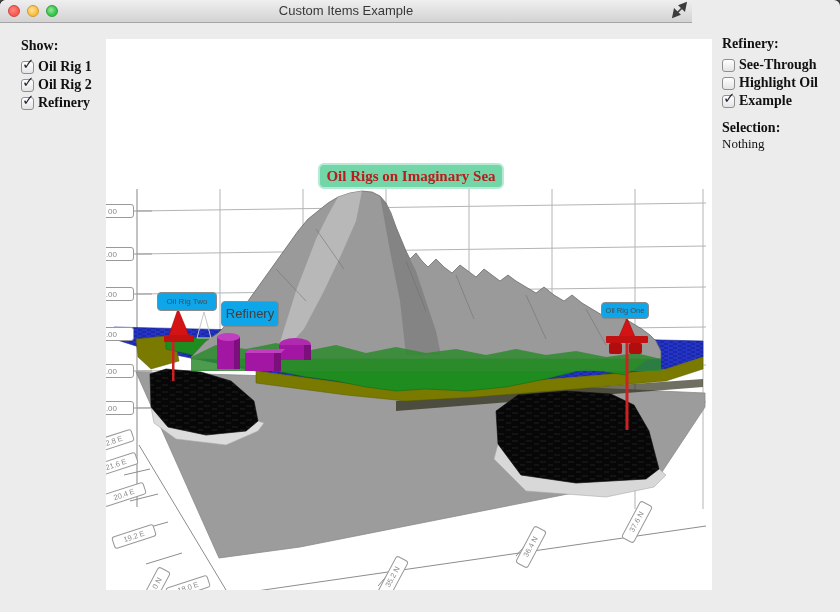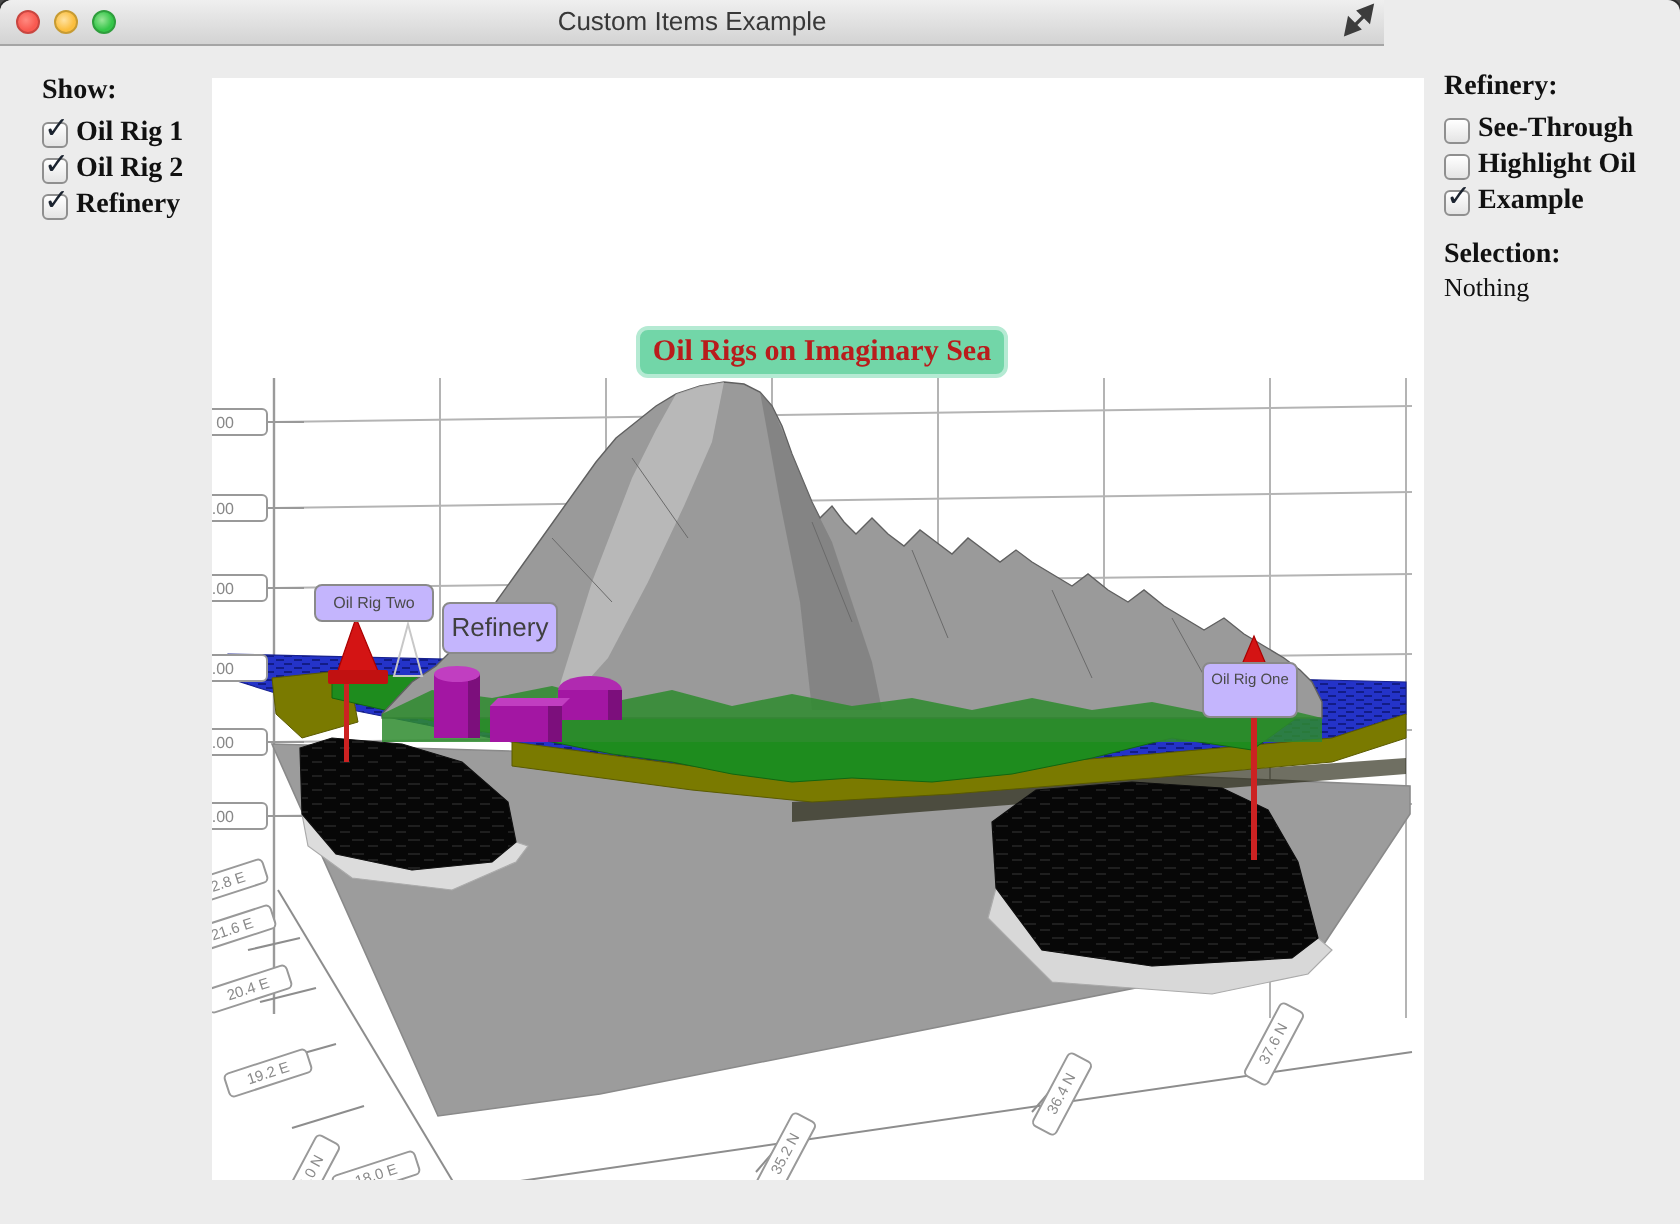--- a/index.html
+++ b/index.html
@@ -22,28 +22,28 @@
     border-radius:3px;background:linear-gradient(#ffffff,#e4e4e4);box-sizing:border-box;flex:0 0 auto;}
   .cbrow .check{display:none;position:absolute;left:0px;top:-7px;font-size:15px;font-weight:bold;color:#1c2430;
     font-family:"DejaVu Sans",sans-serif;}
   .cbrow.checked .check{display:block;}
   .cbrow .cbl{font-size:14px;font-weight:bold;}
   .sel-head{font-weight:bold;font-size:14px;margin:10px 0 0 0;}
   .sel-val{font-size:13px;}
   
   .graph{position:absolute;left:106px;top:39px;width:606px;height:551px;background:#ffffff;overflow:hidden;}
   .graph svg{position:absolute;left:0;top:0;}
-  .glabel{position:absolute;background:#c4b5fd;border:1px solid #8a8a8a;border-radius:4px;
+  .glabel{position:absolute;background:#0ea5e9;border:1px solid #8a8a8a;border-radius:4px;
     color:#4a4a4a;text-align:center;box-sizing:border-box;white-space:nowrap;}
   .gtitle{position:absolute;left:212px;top:124px;width:182px;height:22px;line-height:22px;
     background:#72d6a8;border:2px solid #b5ead3;border-radius:6px;text-align:center;
     color:#b91c1c;font-family:"Liberation Serif",serif;font-weight:bold;font-size:15px;}
   .lbl-rig-two{left:51px;top:253px;width:60px;height:19px;line-height:17px;font-size:8px;}
   .lbl-refinery{left:115px;top:262px;width:58px;height:26px;line-height:24px;font-size:13px;color:#3f3f3f;}
-  .lbl-rig-one{left:495px;top:263px;width:48px;height:28px;line-height:15px;font-size:7.5px;margin-top:29px;}
+  .lbl-rig-one{left:495px;top:263px;width:48px;height:17px;line-height:15px;font-size:7.5px;}
   .ylab{position:absolute;left:-12px;width:40px;height:14px;line-height:13px;background:#fff;
     border:1px solid #999;border-radius:3px;font-size:8px;color:#888;text-align:right;
     padding-right:16px;box-sizing:border-box;}
   .zlab,.xlab{position:absolute;background:#fff;border:1px solid #999;border-radius:3px;
     font-size:7.5px;color:#8a8a8a;text-align:center;box-sizing:border-box;}
   .zlab{width:44px;height:13px;line-height:11px;transform:rotate(-18deg);}
   .xlab{width:42px;height:14px;line-height:12px;transform:rotate(-62deg);}
 </style>
 </head>
 <body>

